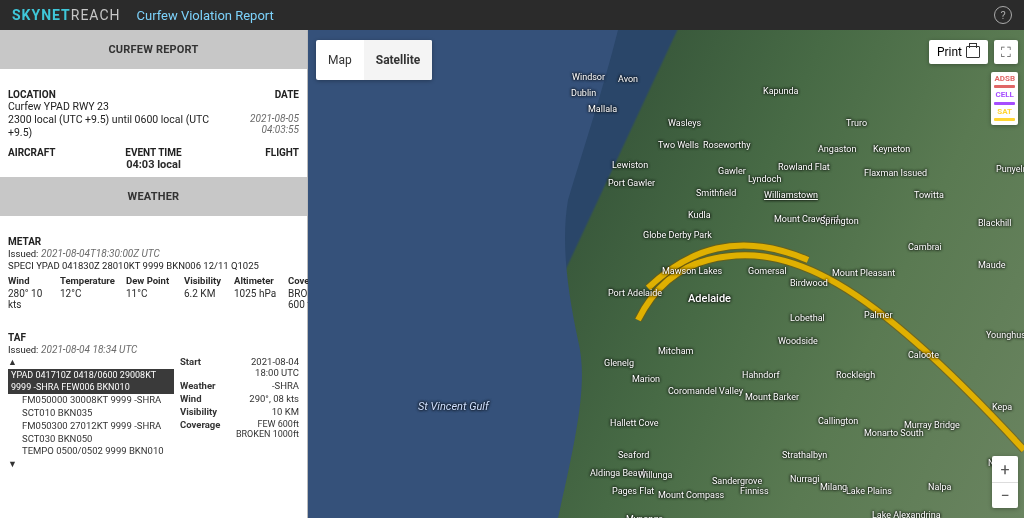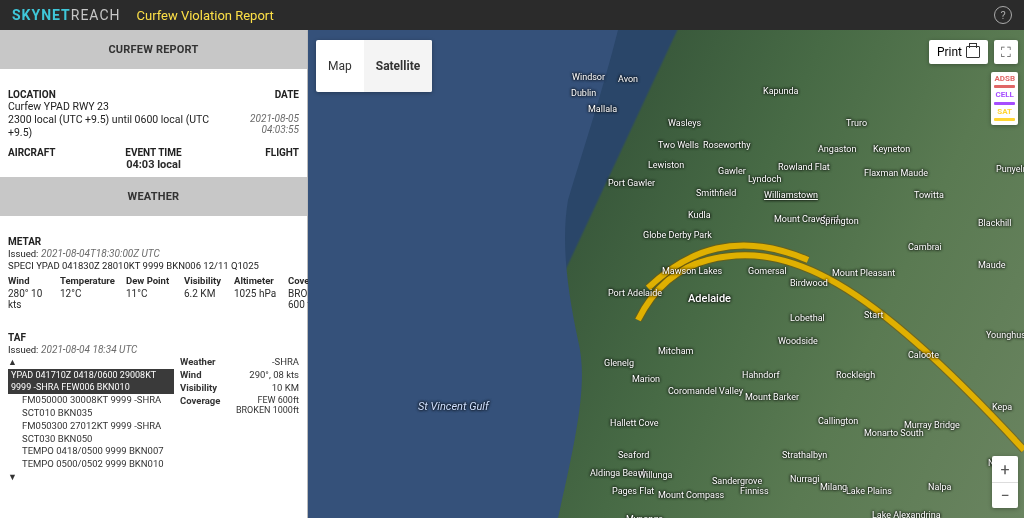--- a/index.html
+++ b/index.html
@@ -1,21 +1,21 @@
 <!DOCTYPE html>
 <html><head>
 <meta charset="utf-8">
 <style>
 * { margin:0; padding:0; box-sizing:border-box; }
 body { font-family:-apple-system,BlinkMacSystemFont,"Segoe UI",Roboto,Arial,sans-serif; font-size:11px; background:#1a1a1a; overflow:hidden; width:1024px; height:518px; }
 .topbar { height:30px; background:#2b2b2b; display:flex; align-items:center; padding:0 12px; color:#e8e8e8; gap:16px; }
 .brand { font-size:14px; letter-spacing:1px; font-weight:700; }
 .brand .sk { color:#3fc7d9; }
 .brand .rch { color:#c7c7c7; font-weight:400; }
-.page-title { font-size:13px; color:#fde047; }
+.page-title { font-size:13px; color:#7dd3fc; }
 .help { margin-left:auto; width:18px; height:18px; border:1.5px solid #aaa; border-radius:50%; display:flex; align-items:center; justify-content:center; color:#aaa; font-size:11px; cursor:pointer; }
 .main { display:flex; height:488px; }
 .sidebar { width:308px; background:#fff; color:#2b2b2b; display:flex; flex-direction:column; border-right:1px solid #bbb; }
 .sec-hd { background:#c7c7c7; text-align:center; font-weight:700; font-size:11px; padding:13px 0; color:#333; letter-spacing:0.2px; }
 .block { padding:4px 8px 6px 8px;margin-top:16px; }
 .row { display:flex; align-items:flex-start; }
 .lbl { font-weight:700; font-size:10px; color:#222; }
 .val { font-size:10.5px; color:#222; }
 .ital { font-style:italic; color:#6b6b6b; font-size:10px; }
 .date-right { margin-left:auto; text-align:right; }
@@ -35,21 +35,21 @@
 .taf-kv .v { flex:1; font-size:9.5px; text-align:right; }
 .marker { display:inline-block; margin-right:3px; font-size:9px; vertical-align:top; }
 
 .mapwrap { flex:1; position:relative; background:linear-gradient(115deg,#2a4669 0%,#2a4669 39%,#3a5a3c 39.3%,#476a45 55%,#5a7a52 75%,#6a8460 100%); }
 svg.mapsvg { position:absolute; inset:0; width:100%; height:100%; }
 .flight { stroke:#e6b400; stroke-width:6; fill:none; opacity:0.95; }
 .flight2 { stroke:#7a5a00; stroke-width:8; fill:none; opacity:0.6; }
 .maplabel { position:absolute; color:#fff; font-size:9px; text-shadow:0 0 3px #000,0 0 3px #000; white-space:nowrap; pointer-events:none; }
 .city { font-size:11px; font-weight:500; }
 .toggle-box { position:absolute; left:8px; top:10px; display:flex; background:#fff; border-radius:2px; box-shadow:0 1px 4px rgba(0,0,0,0.3); overflow:hidden; }
-.toggle-box .btn { padding:19px 12px; font-size:12px; color:#333; cursor:pointer; }
+.toggle-box .btn { padding:13px 12px; font-size:12px; color:#333; cursor:pointer; }
 .toggle-box .btn.active { font-weight:700; background:#f4f4f4; }
 .printbox { position:absolute; right:36px; top:10px; background:#fff; border-radius:2px; box-shadow:0 1px 4px rgba(0,0,0,0.3); padding:5px 8px; display:flex; align-items:center; gap:4px; font-size:12px; cursor:pointer; }
 .sqbtn { position:absolute; background:#fff; border-radius:2px; box-shadow:0 1px 4px rgba(0,0,0,0.3); width:24px; height:24px; display:flex; align-items:center; justify-content:center; cursor:pointer; font-size:14px; color:#555; }
 .fs { right:6px; top:10px; }
 .layerbox { position:absolute; right:6px; top:42px; background:#fff; border-radius:2px; box-shadow:0 1px 4px rgba(0,0,0,0.3); padding:2px 3px; font-size:8px; text-align:center; line-height:1.3; }
 .layerbox .srow .l { font-weight:700; }
 .layerbox .bar { height:3px; margin-top:1px; margin-bottom:2px; border-radius:1px; }
 .zoom { position:absolute; right:6px; bottom:10px; background:#fff; border-radius:2px; box-shadow:0 1px 4px rgba(0,0,0,0.3); width:26px; }
 .zoom .zb { height:26px; display:flex; align-items:center; justify-content:center; font-size:16px; color:#555; cursor:pointer; }
 .zoom .zb+.zb { border-top:1px solid #ddd; }
@@ -115,26 +115,29 @@
     </div>
     <div class="block" style="padding-top:0">
       <div class="lbl">TAF</div>
       <div><span class="val" style="font-size:9.5px">Issued:</span> <span class="ital">2021-08-04 18:34 UTC</span></div>
       <div class="taf-body">
         <div class="taf-left">
           <div class="taf-line"><span class="marker">▲</span><span class="taf-head">YPAD 041710Z 0418/0600 29008KT 9999 -SHRA FEW006 BKN010</span></div>
           <div id="taf-lines">
               <div class="taf-line" style="padding-left: 14px;">FM050000 30008KT 9999 -SHRA SCT010 BKN035</div>
               <div class="taf-line" style="padding-left: 14px;">FM050300 27012KT 9999 -SHRA SCT030 BKN050</div>
-              <div class="taf-line" style="padding-left: 14px;">TEMPO 0418/0500 9999 BKN007</div>
               <div class="taf-line" style="padding-left: 14px;">TEMPO 0500/0502 9999 BKN010</div>
             </div>
           <div class="taf-line"><span class="marker">▼</span></div>
         </div>
         <div class="taf-right">
+          <div class="taf-kv">
+              <div class="k">Start</div>
+              <div class="v">2021-08-04 18:00 UTC</div>
+            </div>
           <div class="taf-kv">
               <div class="k">Weather</div>
               <div class="v">-SHRA</div>
             </div>
           <div class="taf-kv">
               <div class="k">Wind</div>
               <div class="v">290°, 08 kts</div>
             </div>
           <div class="taf-kv">
               <div class="k">Visibility</div>
@@ -160,21 +163,21 @@
     <div class="maplabel" style="left:110px; top:370px; font-style:italic; color:#cfe0ff; font-size:11px;">St Vincent Gulf</div>
     <div class="maplabel city" style="left:380px; top:262px;">Adelaide</div>
     <div id="place-labels">
         <div class="maplabel" style="left: 350px; top: 110px;">Two Wells</div>
         <div class="maplabel" style="left: 280px; top: 74px;">Mallala</div>
         <div class="maplabel" style="left: 263px; top: 58px;">Dublin</div>
         <div class="maplabel" style="left: 455px; top: 56px;">Kapunda</div>
         <div class="maplabel" style="left: 538px; top: 88px;">Truro</div>
         <div class="maplabel" style="left: 565px; top: 114px;">Keyneton</div>
         <div class="maplabel" style="left: 395px; top: 110px;">Roseworthy</div>
-        <div class="maplabel" style="left: 556px; top: 138px;">Flaxman Maude</div>
+        <div class="maplabel" style="left: 556px; top: 138px;">Flaxman Issued</div>
         <div class="maplabel" style="left: 456px; top: 160px; text-decoration: underline;">Williamstown</div>
         <div class="maplabel" style="left: 466px; top: 184px;">Mount Crawford</div>
         <div class="maplabel" style="left: 512px; top: 186px;">Springton</div>
         <div class="maplabel" style="left: 388px; top: 158px;">Smithfield</div>
         <div class="maplabel" style="left: 300px; top: 148px;">Port Gawler</div>
         <div class="maplabel" style="left: 335px; top: 200px;">Globe Derby Park</div>
         <div class="maplabel" style="left: 354px; top: 236px;">Mawson Lakes</div>
         <div class="maplabel" style="left: 300px; top: 258px;">Port Adelaide</div>
         <div class="maplabel" style="left: 470px; top: 306px;">Woodside</div>
         <div class="maplabel" style="left: 482px; top: 283px;">Lobethal</div>
@@ -185,21 +188,21 @@
         <div class="maplabel" style="left: 282px; top: 438px;">Aldinga Beach</div>
         <div class="maplabel" style="left: 330px; top: 440px;">Willunga</div>
         <div class="maplabel" style="left: 318px; top: 484px;">Myponga</div>
         <div class="maplabel" style="left: 474px; top: 420px;">Strathalbyn</div>
         <div class="maplabel" style="left: 538px; top: 456px;">Lake Plains</div>
         <div class="maplabel" style="left: 564px; top: 480px;">Lake Alexandrina</div>
         <div class="maplabel" style="left: 512px; top: 452px;">Milang</div>
         <div class="maplabel" style="left: 596px; top: 390px;">Murray Bridge</div>
         <div class="maplabel" style="left: 556px; top: 398px;">Monarto South</div>
         <div class="maplabel" style="left: 510px; top: 386px;">Callington</div>
-        <div class="maplabel" style="left: 556px; top: 280px;">Start</div>
+        <div class="maplabel" style="left: 556px; top: 280px;">Palmer</div>
         <div class="maplabel" style="left: 524px; top: 238px;">Mount Pleasant</div>
         <div class="maplabel" style="left: 440px; top: 236px;">Gomersal</div>
         <div class="maplabel" style="left: 482px; top: 248px;">Birdwood</div>
         <div class="maplabel" style="left: 600px; top: 212px;">Cambrai</div>
         <div class="maplabel" style="left: 606px; top: 160px;">Towitta</div>
         <div class="maplabel" style="left: 688px; top: 134px;">Punyelroo</div>
         <div class="maplabel" style="left: 670px; top: 188px;">Blackhill</div>
         <div class="maplabel" style="left: 670px; top: 230px;">Maude</div>
         <div class="maplabel" style="left: 600px; top: 320px;">Caloote</div>
         <div class="maplabel" style="left: 678px; top: 300px;">Younghusband</div>
@@ -215,21 +218,21 @@
         <div class="maplabel" style="left: 482px; top: 444px;">Nurragi</div>
         <div class="maplabel" style="left: 528px; top: 340px;">Rockleigh</div>
         <div class="maplabel" style="left: 350px; top: 316px;">Mitcham</div>
         <div class="maplabel" style="left: 360px; top: 356px;">Coromandel Valley</div>
         <div class="maplabel" style="left: 380px; top: 180px;">Kudla</div>
         <div class="maplabel" style="left: 410px; top: 136px;">Gawler</div>
         <div class="maplabel" style="left: 440px; top: 144px;">Lyndoch</div>
         <div class="maplabel" style="left: 470px; top: 132px;">Rowland Flat</div>
         <div class="maplabel" style="left: 510px; top: 114px;">Angaston</div>
         <div class="maplabel" style="left: 360px; top: 88px;">Wasleys</div>
-        <div class="maplabel" style="left: 340px; top: 130px;">Lewiston</div>
+        <div class="maplabel" style="left: 304px; top: 130px;">Lewiston</div>
         <div class="maplabel" style="left: 264px; top: 42px;">Windsor</div>
         <div class="maplabel" style="left: 310px; top: 44px;">Avon</div>
       </div>
 
     <div class="toggle-box">
       <div class="btn">Map</div>
       <div class="btn active">Satellite</div>
     </div>
     <div class="printbox">
       <span>Print</span>

